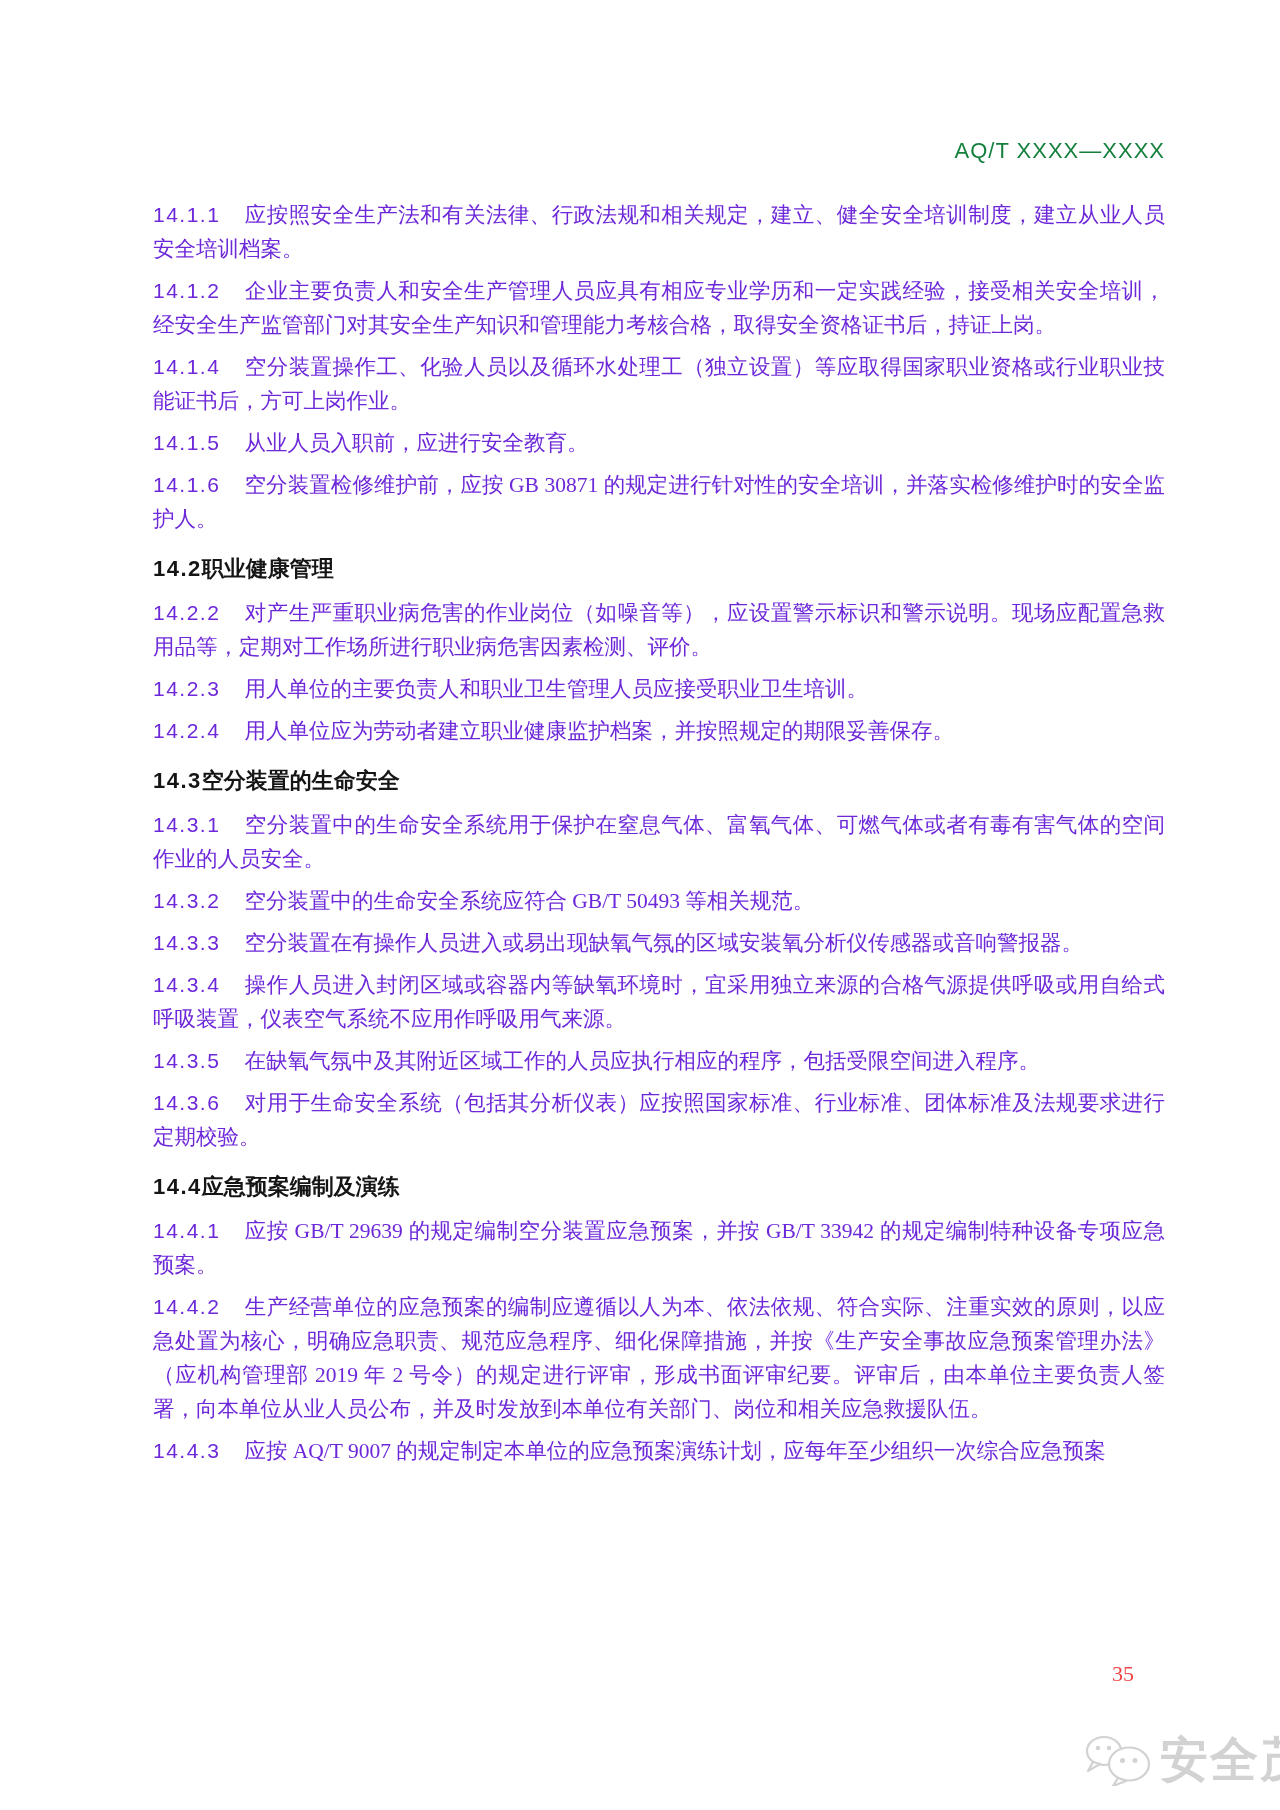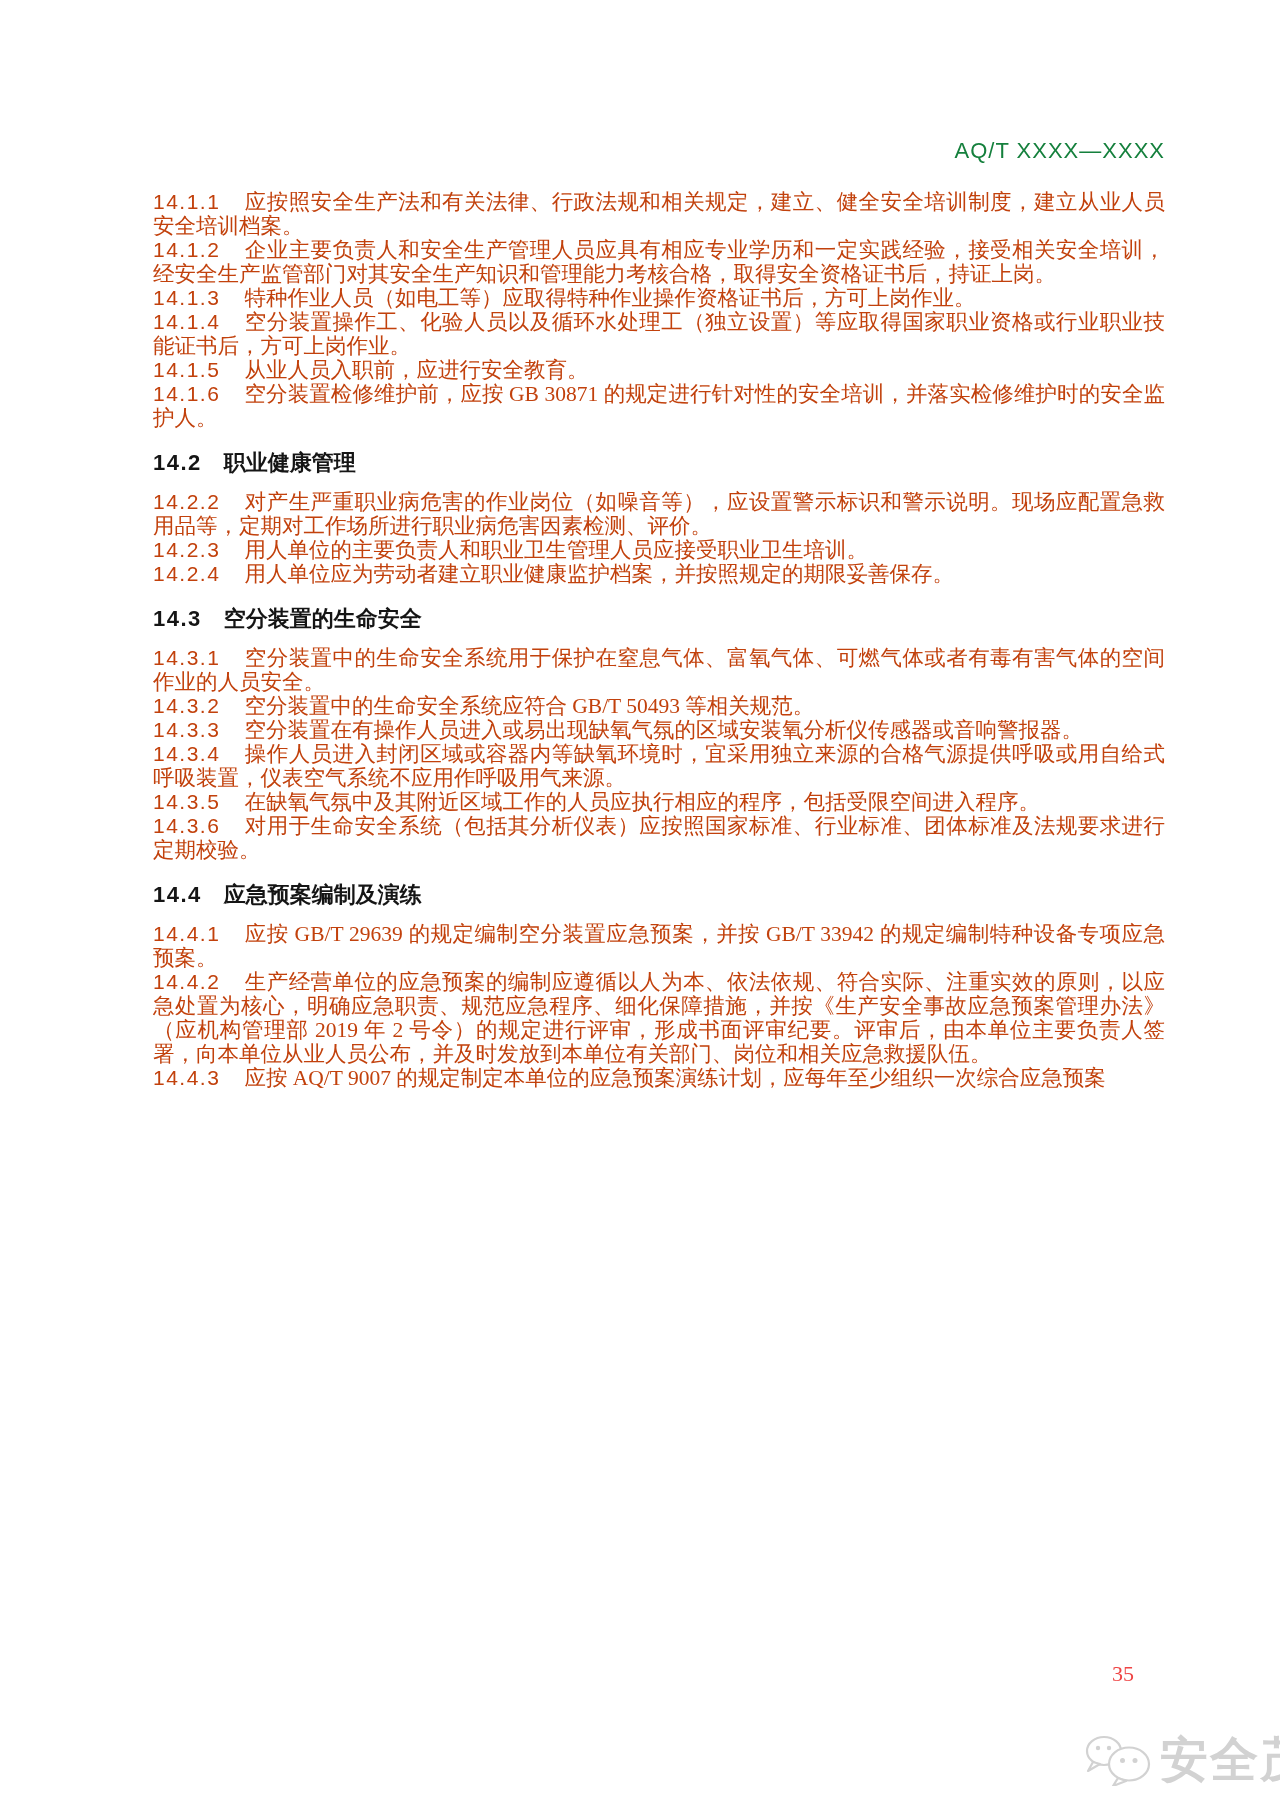--- a/index.html
+++ b/index.html
@@ -25,45 +25,44 @@
     white-space: nowrap;
     color: #15803d;
   }
   .content {
     position: absolute;
     top: 190px;
     left: 153px;
     width: 1012px;
   }
   .clause {
-    margin: 0 0;
+    margin: 8px 0;
     font-size: 21.5px;
-    line-height: 24px;
+    line-height: 34px;
     text-align: justify;
     text-justify: inter-ideograph;
-    color: #c2410c;
+    color: #6d28d9;
   }
   .clause .num {
     font-family: "Liberation Sans", "DejaVu Sans", sans-serif;
     font-size: 21px;
     letter-spacing: 1.5px;
     margin-right: 24px;
     white-space: nowrap;
   }
   .heading {
     margin: 16px 0 10px 0;
     font-family: "Liberation Sans", "DejaVu Sans", sans-serif;
     font-size: 22px;
     line-height: 34px;
     font-weight: 700;
     color: #151515;
   }
   .heading .num {
     letter-spacing: 1.5px;
-    margin-right: 22px;
     font-weight: 700;
   }
   .page-number {
     position: absolute;
     top: 1661px;
     left: 1112px;
     font-family: "Liberation Serif", "DejaVu Serif", serif;
     font-size: 22px;
     color: #ef4444;
   }
@@ -88,21 +87,20 @@
 <body>
 
 <div class="doc-header">AQ/T XXXX—XXXX</div>
 
 <div class="content">
 
   <p class="clause"><span class="num">14.1.1</span><span>应按照安全生产法和有关法律、行政法规和相关规定，建立、健全安全培训制度，建立从业人员安全培训档案。</span></p>
 
   <p class="clause"><span class="num">14.1.2</span><span>企业主要负责人和安全生产管理人员应具有相应专业学历和一定实践经验，接受相关安全培训，经安全生产监管部门对其安全生产知识和管理能力考核合格，取得安全资格证书后，持证上岗。</span></p>
 
-  <p class="clause"><span class="num">14.1.3</span><span>特种作业人员（如电工等）应取得特种作业操作资格证书后，方可上岗作业。</span></p>
 
   <p class="clause"><span class="num">14.1.4</span><span>空分装置操作工、化验人员以及循环水处理工（独立设置）等应取得国家职业资格或行业职业技能证书后，方可上岗作业。</span></p>
 
   <p class="clause"><span class="num">14.1.5</span><span>从业人员入职前，应进行安全教育。</span></p>
 
   <p class="clause"><span class="num">14.1.6</span><span>空分装置检修维护前，应按 GB 30871 的规定进行针对性的安全培训，并落实检修维护时的安全监护人。</span></p>
 
   <h2 class="heading"><span class="num">14.2</span><span>职业健康管理</span></h2>
 
 

